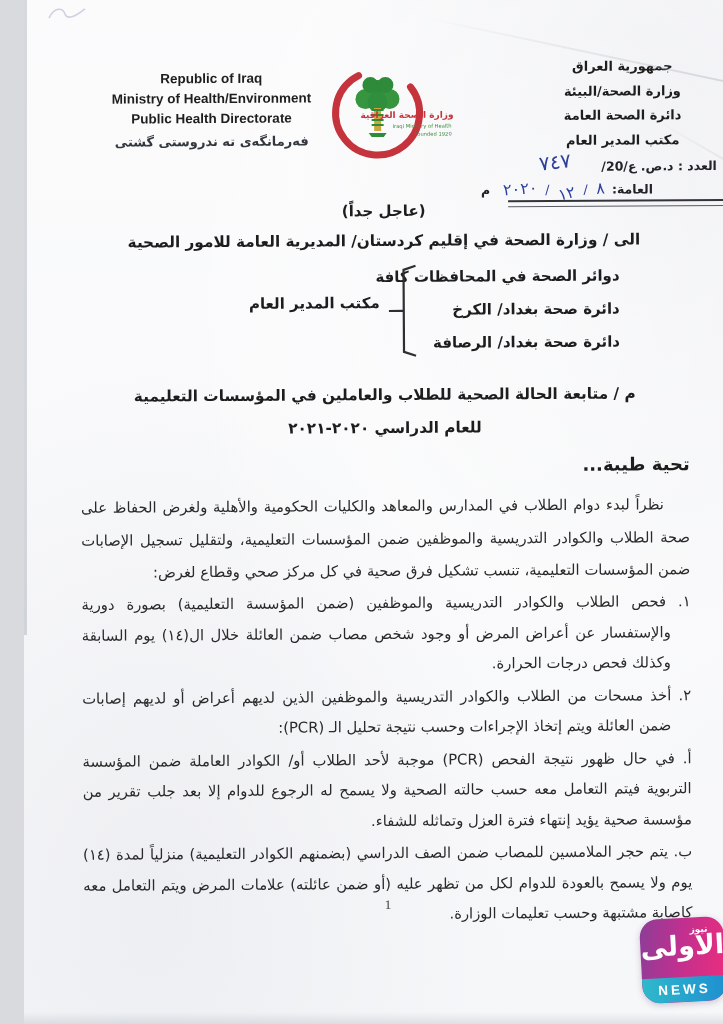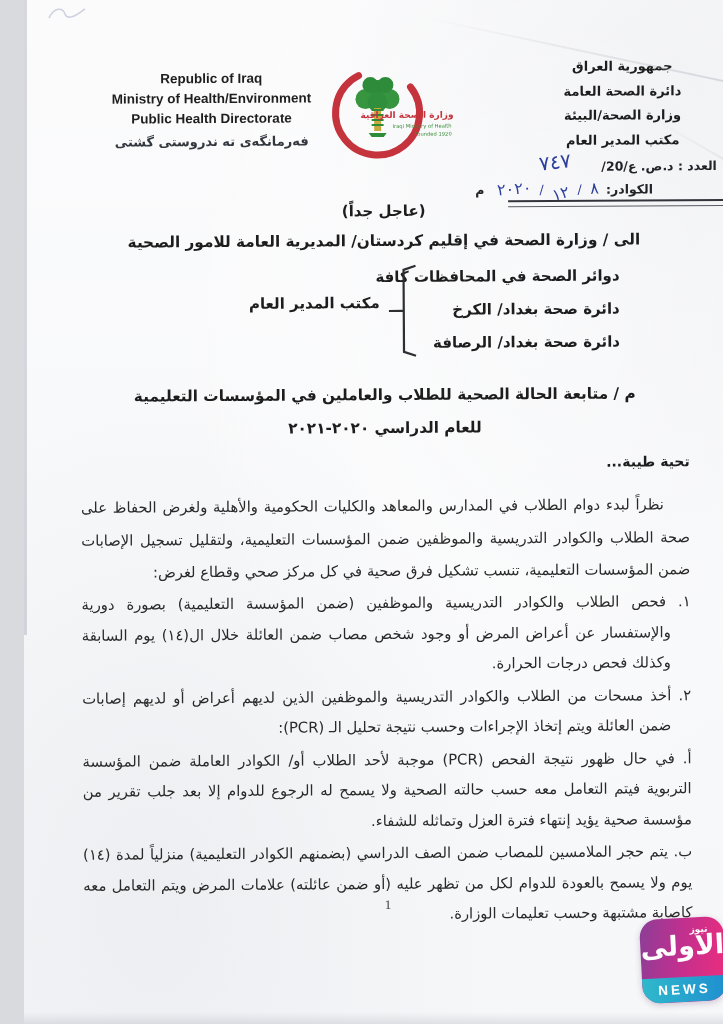--- a/index.html
+++ b/index.html
@@ -48,21 +48,21 @@
 
   
   .urgent{position:absolute;left:0;right:0;top:202px;text-align:center;font-weight:bold;font-size:15px;direction:rtl;color:#1d1d1d;}
   .addressee{position:absolute;left:0;right:0;top:232px;text-align:center;font-weight:bold;font-size:15.3px;direction:rtl;color:#1d1d1d;}
   .dist-list{position:absolute;right:126px;top:261px;direction:rtl;text-align:right;font-weight:bold;font-size:15px;line-height:33px;color:#1d1d1d;}
   .bracket{position:absolute;left:366px;top:263px;}
   .sender{position:absolute;right:366px;top:294px;font-weight:bold;font-size:15px;direction:rtl;color:#1d1d1d;white-space:nowrap;}
 
   .subject1{position:absolute;left:0;right:0;top:386px;text-align:center;font-weight:bold;font-size:15.3px;direction:rtl;color:#1d1d1d;}
   .subject2{position:absolute;left:0;right:0;top:419px;text-align:center;font-weight:bold;font-size:15.3px;direction:rtl;color:#1d1d1d;}
-  .greeting{position:absolute;right:57px;top:455px;font-weight:bold;font-size:14px;direction:rtl;color:#1d1d1d;}
+  .greeting{position:absolute;right:57px;top:455px;font-weight:bold;font-size:18px;direction:rtl;color:#1d1d1d;}
   .intro{position:absolute;right:57px;left:57px;top:490px;direction:rtl;text-align:justify;
     font-size:14.8px;line-height:32.5px;text-indent:26px;color:#2a2a2a;}
   .items{position:absolute;right:57px;left:57px;top:588px;direction:rtl;font-size:14.8px;line-height:30.5px;color:#2a2a2a;}
   .item{text-align:justify;margin-bottom:2px;}
   .item.hang{padding-right:20px;text-indent:-20px;}
   .pageno{position:absolute;left:0;right:0;top:897px;text-align:center;font-size:13px;color:#3a3a3a;font-family:"Liberation Serif",serif;}
 
   
   .pencil{position:absolute;left:26px;top:2px;opacity:.45;}
 
@@ -109,31 +109,31 @@
           <path d="M43 75 h18 l-3 4 h-12 z" fill="#2e8b3a"></path>
         </g>
         <text x="128" y="60" text-anchor="end" font-size="9" font-weight="bold" fill="#c5333c">وزارة الصحة العراقية</text>
         <text x="126" y="70" text-anchor="end" font-size="5.2" fill="#3a8a3a">Iraqi Ministry of Health</text>
         <text x="126" y="78" text-anchor="end" font-size="5.2" fill="#3a8a3a">Founded 1920</text>
       </svg>
     </div>
 
     <div class="hdr-right" dir="rtl">
       <div>جمهورية العراق</div>
+      <div>وزارة الصحة/البيئة</div>
       <div>دائرة الصحة العامة</div>
-      <div>وزارة الصحة/البيئة</div>
       <div>مكتب المدير العام</div>
     </div>
 
     <div class="ref-line">
       <span>العدد : د.ص. ع/20/</span>
       <span class="hw big">٧٤٧</span>
     </div>
     <div class="date-line">
-      <span>الكوادر:</span>
+      <span>العامة:</span>
       <span class="hw d">٨</span>
       <span class="sep">/</span>
       <span class="hw d low">١٢</span>
       <span class="sep">/</span>
       <span class="hw d">٢٠٢٠</span>
       <span class="suffix">م</span>
     </div>
     <div class="hdr-rule"></div>
 
     <div class="urgent">(عاجل جداً)</div>

